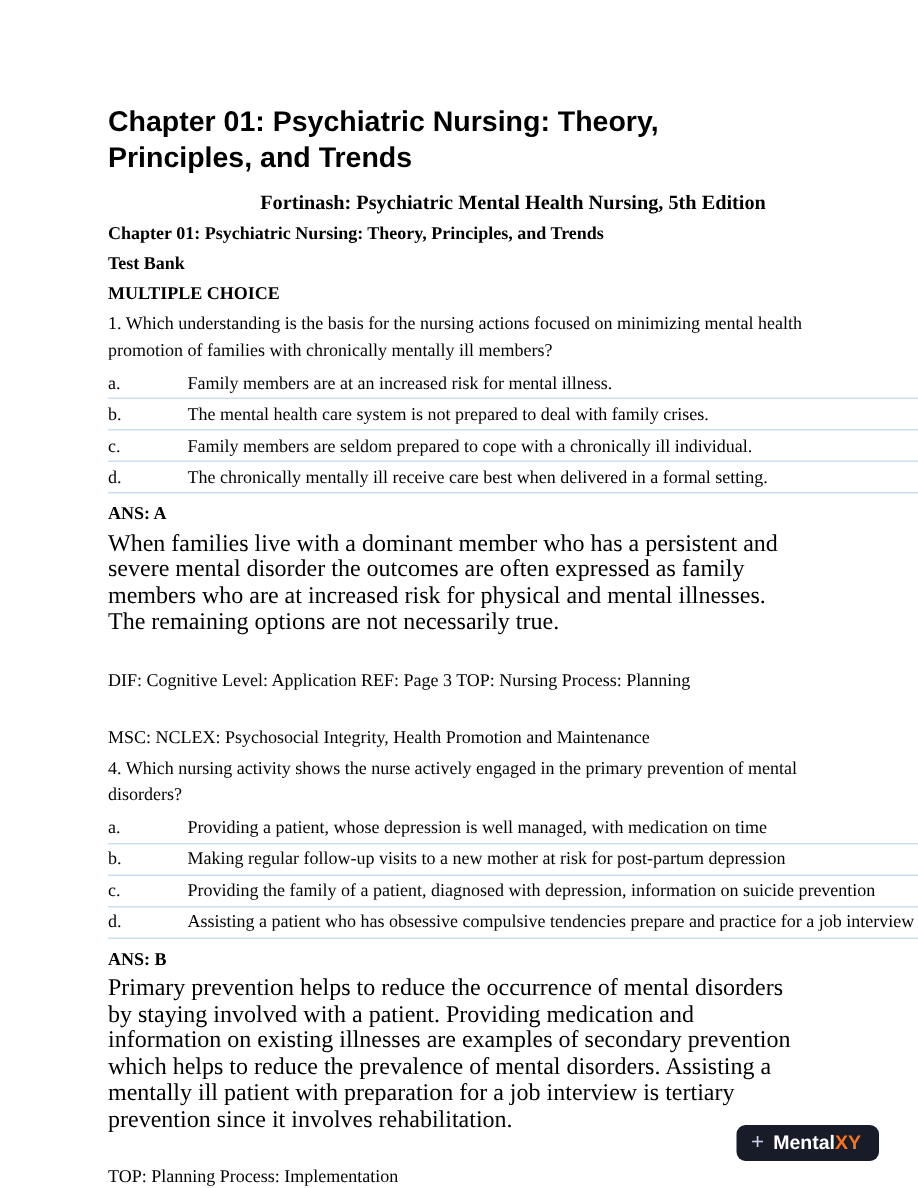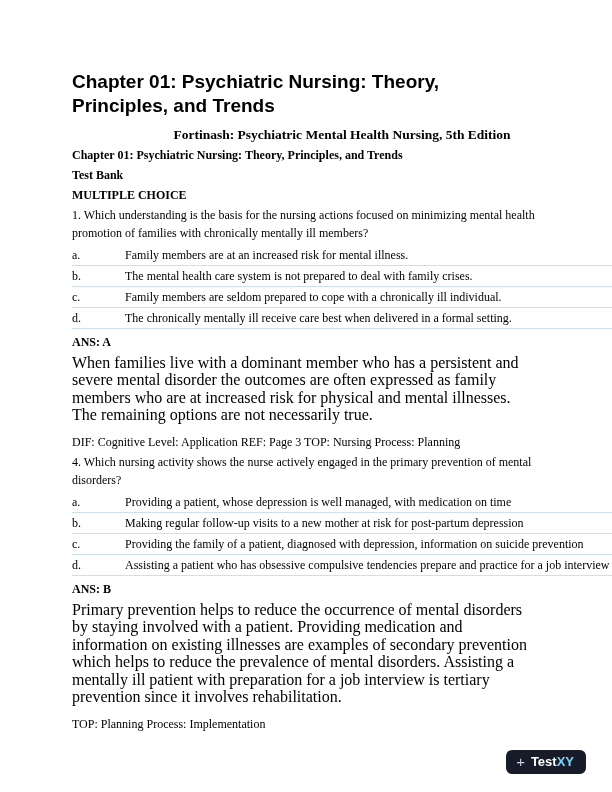--- a/index.html
+++ b/index.html
@@ -51,38 +51,38 @@
     font-size: 12px;
   }
   .opt-letter { flex: 0 0 53px; }
   .opt-text { flex: 1 1 auto; overflow: hidden; }
 
   .answer { font-size: 12px; line-height: 17.5px; margin-top: 5px; font-weight: bold; }
   .rationale {
     font-size: 16px; line-height: 17.5px;
     max-width: 464px; margin-top: 2px;
   }
-  .meta { font-size: 12px; line-height: 17.5px; margin-top: 10px; }
+  .meta { font-size: 12px; line-height: 17.5px; margin-top: 21px; }
 
   .logo-badge {
     position: absolute; right: 26px; bottom: 18px;
     display: inline-flex; align-items: center;
     background: #171c28;
     border-radius: 6px;
     padding: 5px 12px 5px 10px;
     font-family: "Liberation Sans", sans-serif;
     font-weight: 700; font-size: 13px;
     line-height: 14px;
   }
   .logo-plus {
     color: #c8d0e8; font-weight: 400; font-size: 15px;
     margin-right: 6px;
   }
   .logo-study { color: #ffffff; }
-  .logo-xy { color: #7dd3fc; }
+  .logo-xy { color: #f97316; }
 </style>
 </head>
 <body>
 
 <div class="page">
   <div class="content">
 
     <h1 class="doc-title">Chapter 01: Psychiatric Nursing: Theory, Principles, and Trends</h1>
     <div class="book-title">Fortinash: Psychiatric Mental Health Nursing, 5th Edition</div>
     <div class="chapter-line">Chapter 01: Psychiatric Nursing: Theory, Principles, and Trends</div>
@@ -105,20 +105,21 @@
           <span class="opt-text">Family members are seldom prepared to cope with a chronically ill individual.</span>
         </div>
         <div class="opt-row">
           <span class="opt-letter">d.</span>
           <span class="opt-text">The chronically mentally ill receive care best when delivered in a formal setting.</span>
         </div>
       </div>
       <p class="answer">ANS: A</p>
       <p class="rationale">When families live with a dominant member who has a persistent and severe mental disorder the outcomes are often expressed as family members who are at increased risk for physical and mental illnesses. The remaining options are not necessarily true.</p>
       <p class="meta">DIF: Cognitive Level: Application REF: Page 3 TOP: Nursing Process: Planning</p>
+      <p class="meta">MSC: NCLEX: Psychosocial Integrity, Health Promotion and Maintenance</p>
     </div>
 
     <div class="q-block q2">
       <p class="stem">4. Which nursing activity shows the nurse actively engaged in the primary prevention of mental disorders?</p>
       <div class="options">
         <div class="opt-row">
           <span class="opt-letter">a.</span>
           <span class="opt-text">Providing a patient, whose depression is well managed, with medication on time</span>
         </div>
         <div class="opt-row">
@@ -136,16 +137,16 @@
       </div>
       <p class="answer">ANS: B</p>
       <p class="rationale">Primary prevention helps to reduce the occurrence of mental disorders by staying involved with a patient. Providing medication and information on existing illnesses are examples of secondary prevention which helps to reduce the prevalence of mental disorders. Assisting a mentally ill patient with preparation for a job interview is tertiary prevention since it involves rehabilitation.</p>
       <p class="meta">TOP: Planning Process: Implementation</p>
     </div>
 
   </div>
 
   <div class="logo-badge">
     <span class="logo-plus">+</span>
-    <span class="logo-study">Test</span>
+    <span class="logo-study">Mental</span>
     <span class="logo-xy">XY</span>
   </div>
 </div>
 
 </body></html>

